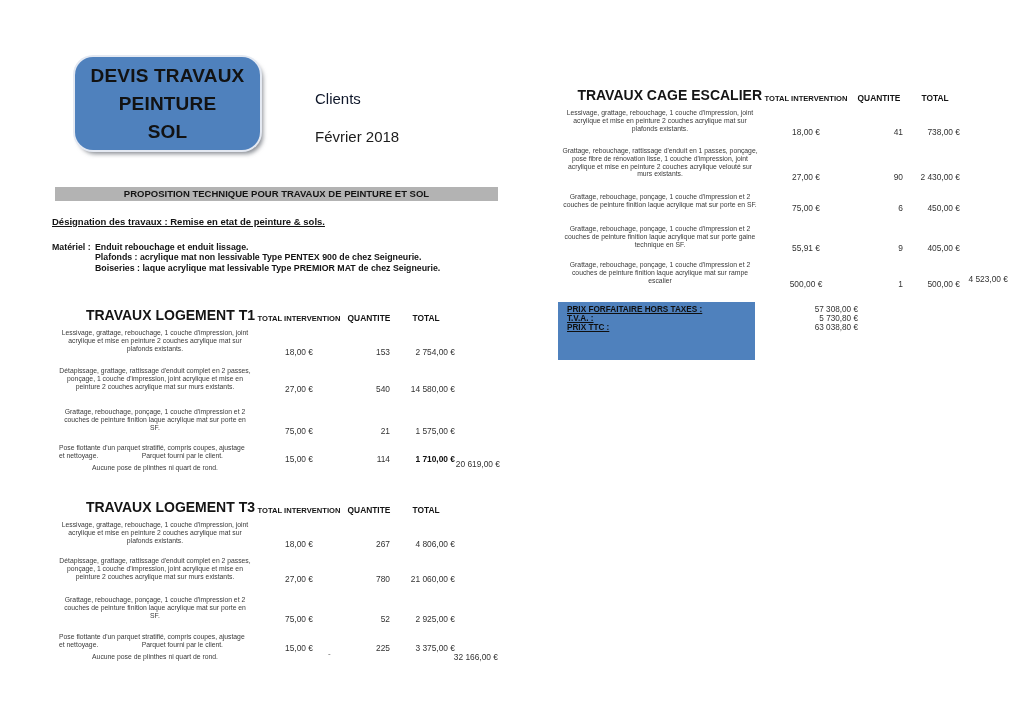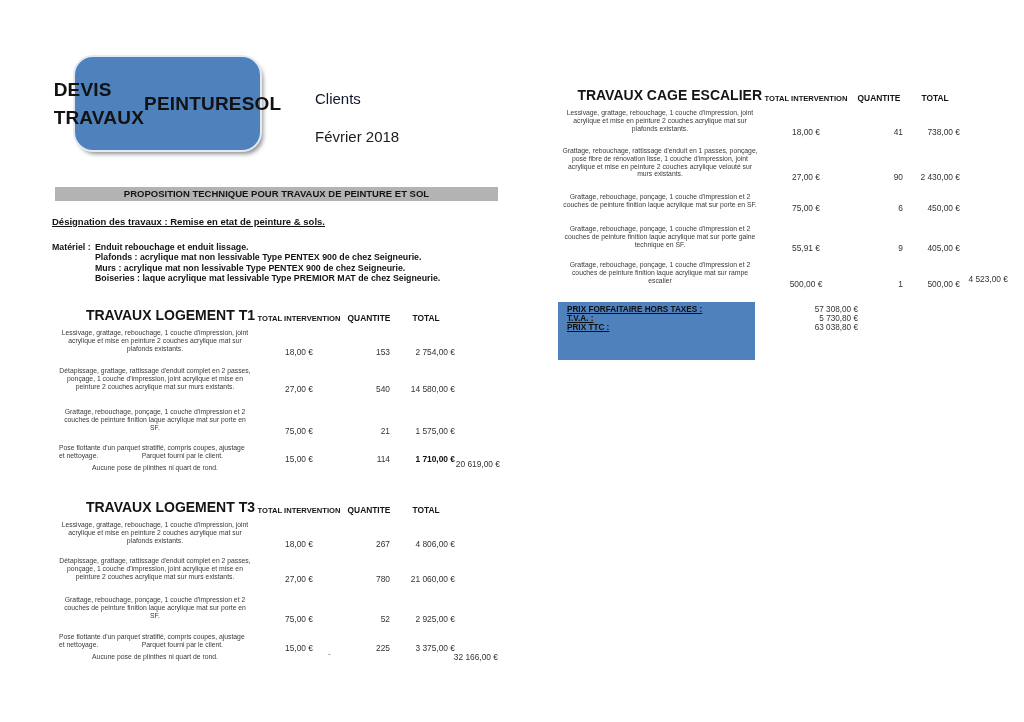--- a/index.html
+++ b/index.html
@@ -5,21 +5,21 @@
   html,body{margin:0;padding:0;}
   body{
     width:1024px;height:722px;background:#ffffff;position:relative;overflow:hidden;
     font-family:"Liberation Sans", sans-serif;color:#333;
   }
   
   .badge{
     position:absolute;left:75px;top:57px;width:185px;height:93px;
     background:var(--accent,#4f81bd);border-radius:18px;
     box-shadow:0 0 0 2px #e4e9f2, 3px 4px 4px rgba(100,105,115,.75);
-    display:flex;flex-direction:row;justify-content:center;align-items:center;
+    display:flex;flex-direction:column;justify-content:center;align-items:center;
   }
   .badge .line{font-size:19px;font-weight:bold;color:#121212;line-height:28px;letter-spacing:.2px;}
   .client{position:absolute;left:315px;top:90px;font-size:15px;color:#0f172a;}
   .date{position:absolute;left:315px;top:128px;font-size:15px;color:#1c1c1c;}
   .banner{
     position:absolute;left:55px;top:187px;width:443px;height:14px;
     background:var(--banner-gray,#b3b3b3);
     font-size:9.5px;font-weight:bold;color:#141414;text-align:center;line-height:14px;
   }
   .designation{position:absolute;left:52px;top:216px;font-size:9.5px;font-weight:bold;color:#141414;text-decoration:underline;}
@@ -79,21 +79,20 @@
 
 <div class="banner">PROPOSITION TECHNIQUE POUR TRAVAUX DE PEINTURE ET SOL</div>
 
 <div class="designation">Désignation des travaux : Remise en etat de peinture &amp; sols.</div>
 
 <div class="materiel">
   <div class="mlabel">Matériel :</div>
   <div class="lines">
     <div>Enduit rebouchage et enduit lissage.</div>
     <div>Plafonds : acrylique mat non lessivable Type PENTEX 900 de chez Seigneurie.</div>
-    <div>Murs : acrylique mat non lessivable Type PENTEX 900 de chez Seigneurie.</div>
     <div>Boiseries : laque acrylique mat lessivable Type PREMIOR MAT de chez Seigneurie.</div>
   </div>
 </div>
 
 <div class="table t1">
   <div class="thead">
     <div class="ttitle">TRAVAUX LOGEMENT T1</div>
     <div class="hint">TOTAL INTERVENTION</div>
     <div class="hqty">QUANTITE</div>
     <div class="htot">TOTAL</div>

